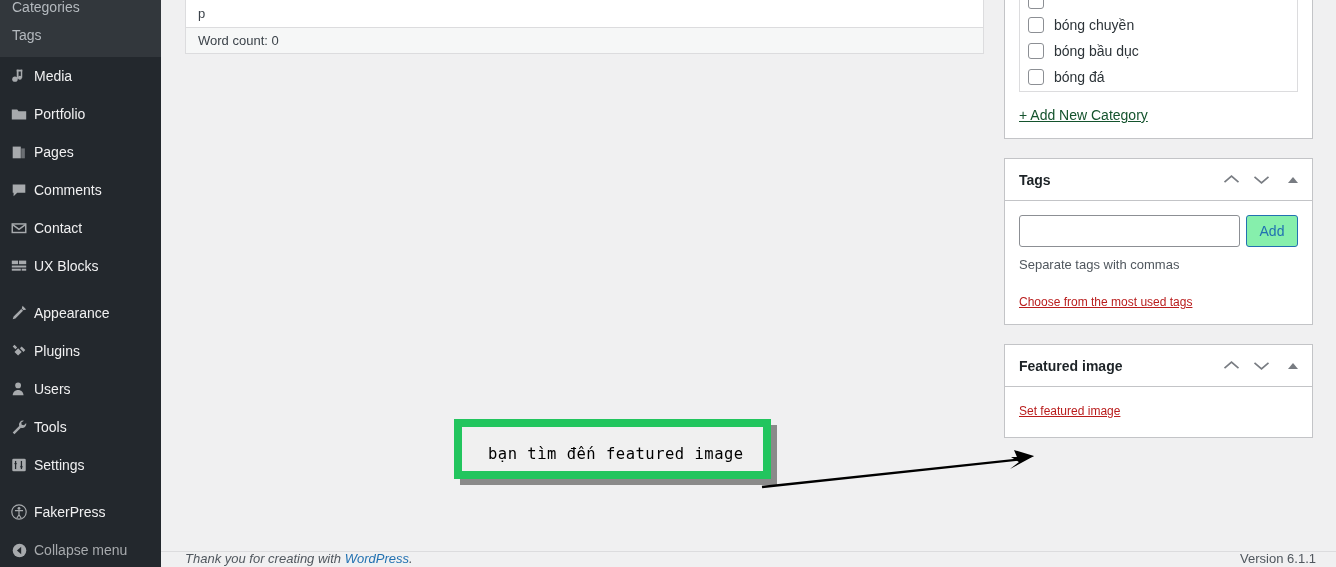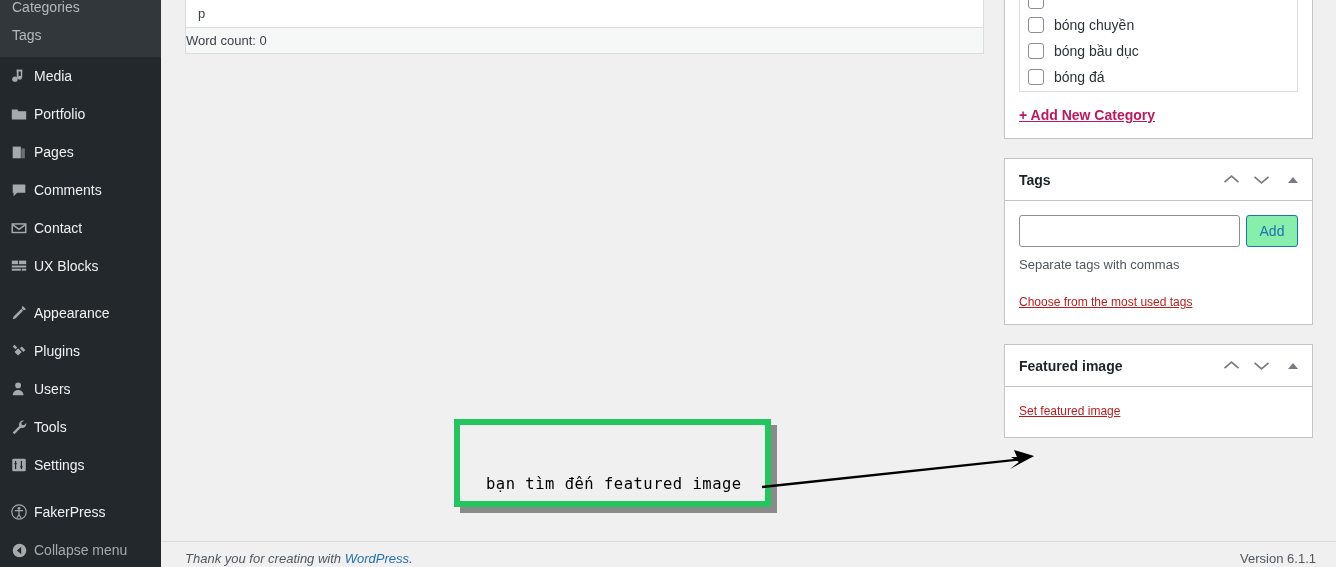--- a/index.html
+++ b/index.html
@@ -102,20 +102,21 @@
     font-size: 13px;
     color: #3c434a;
   }
   .ed-wordcount-bar {
     height: 26px;
     background: #f6f7f7;
     border: 1px solid #dcdcde;
     border-top: none;
     display: flex;
     align-items: center;
+    padding-left: 12px;
     font-size: 13px;
     color: #3c434a;
   }
 
   
   #side-sortables {
     position: absolute;
     left: 843px; top: -3px;
     width: 309px;
   }
@@ -175,25 +176,25 @@
     width: 16px; height: 16px;
     min-width: 16px;
     border: 1px solid #8c8f94;
     border-radius: 3px;
     background: #fff;
     margin-right: 10px;
     cursor: pointer;
   }
   .cat-link-row { padding-top: 14px; }
   a.wp-link {
-    color: #be185d;
+    color: #14532d;
     font-size: 14px;
     text-decoration: underline;
     cursor: pointer;
-    font-weight: 700;
+    font-weight: 400;
   }
   a.wp-link-normal {
     color: #b91c1c;
     font-size: 12px;
     text-decoration: underline;
     cursor: pointer;
     font-weight: 400;
   }
 
   
@@ -234,21 +235,21 @@
 
   
   .feat-inside { padding: 14px 14px 18px 14px; }
 
   
   #wpfooter {
     position: absolute;
     left: 161px;
     bottom: 0;
     width: 1175px;
-    height: 26px;
+    height: 16px;
     border-top: 1px solid #dcdcde;
     display: flex;
     align-items: flex-end;
     padding: 0 20px 1px 24px;
   }
   .footer-left {
     flex: 1;
     font-size: 13px;
     font-style: italic;
     color: #50575e;
@@ -256,23 +257,23 @@
   .footer-left a { color: #2271b1; text-decoration: none; font-style: italic; }
   .footer-right {
     font-size: 13px;
     color: #50575e;
   }
 
   
   #annotation-box {
     position: absolute;
     left: 454px; top: 419px;
-    width: 317px; height: 88px;
+    width: 317px; height: 60px;
     background: #f0f0f0;
-    border: 6px solid #22c55e;
+    border: 8px solid #22c55e;
     box-shadow: 6px 6px 0 0 rgba(120,120,120,0.85);
     display: flex;
     align-items: flex-end;
     padding: 0 0 8px 26px;
     z-index: 40;
   }
   #annotation-box .anno-text {
     font-family: "DejaVu Sans Mono", monospace;
     font-size: 15.5px;
     color: #000;

